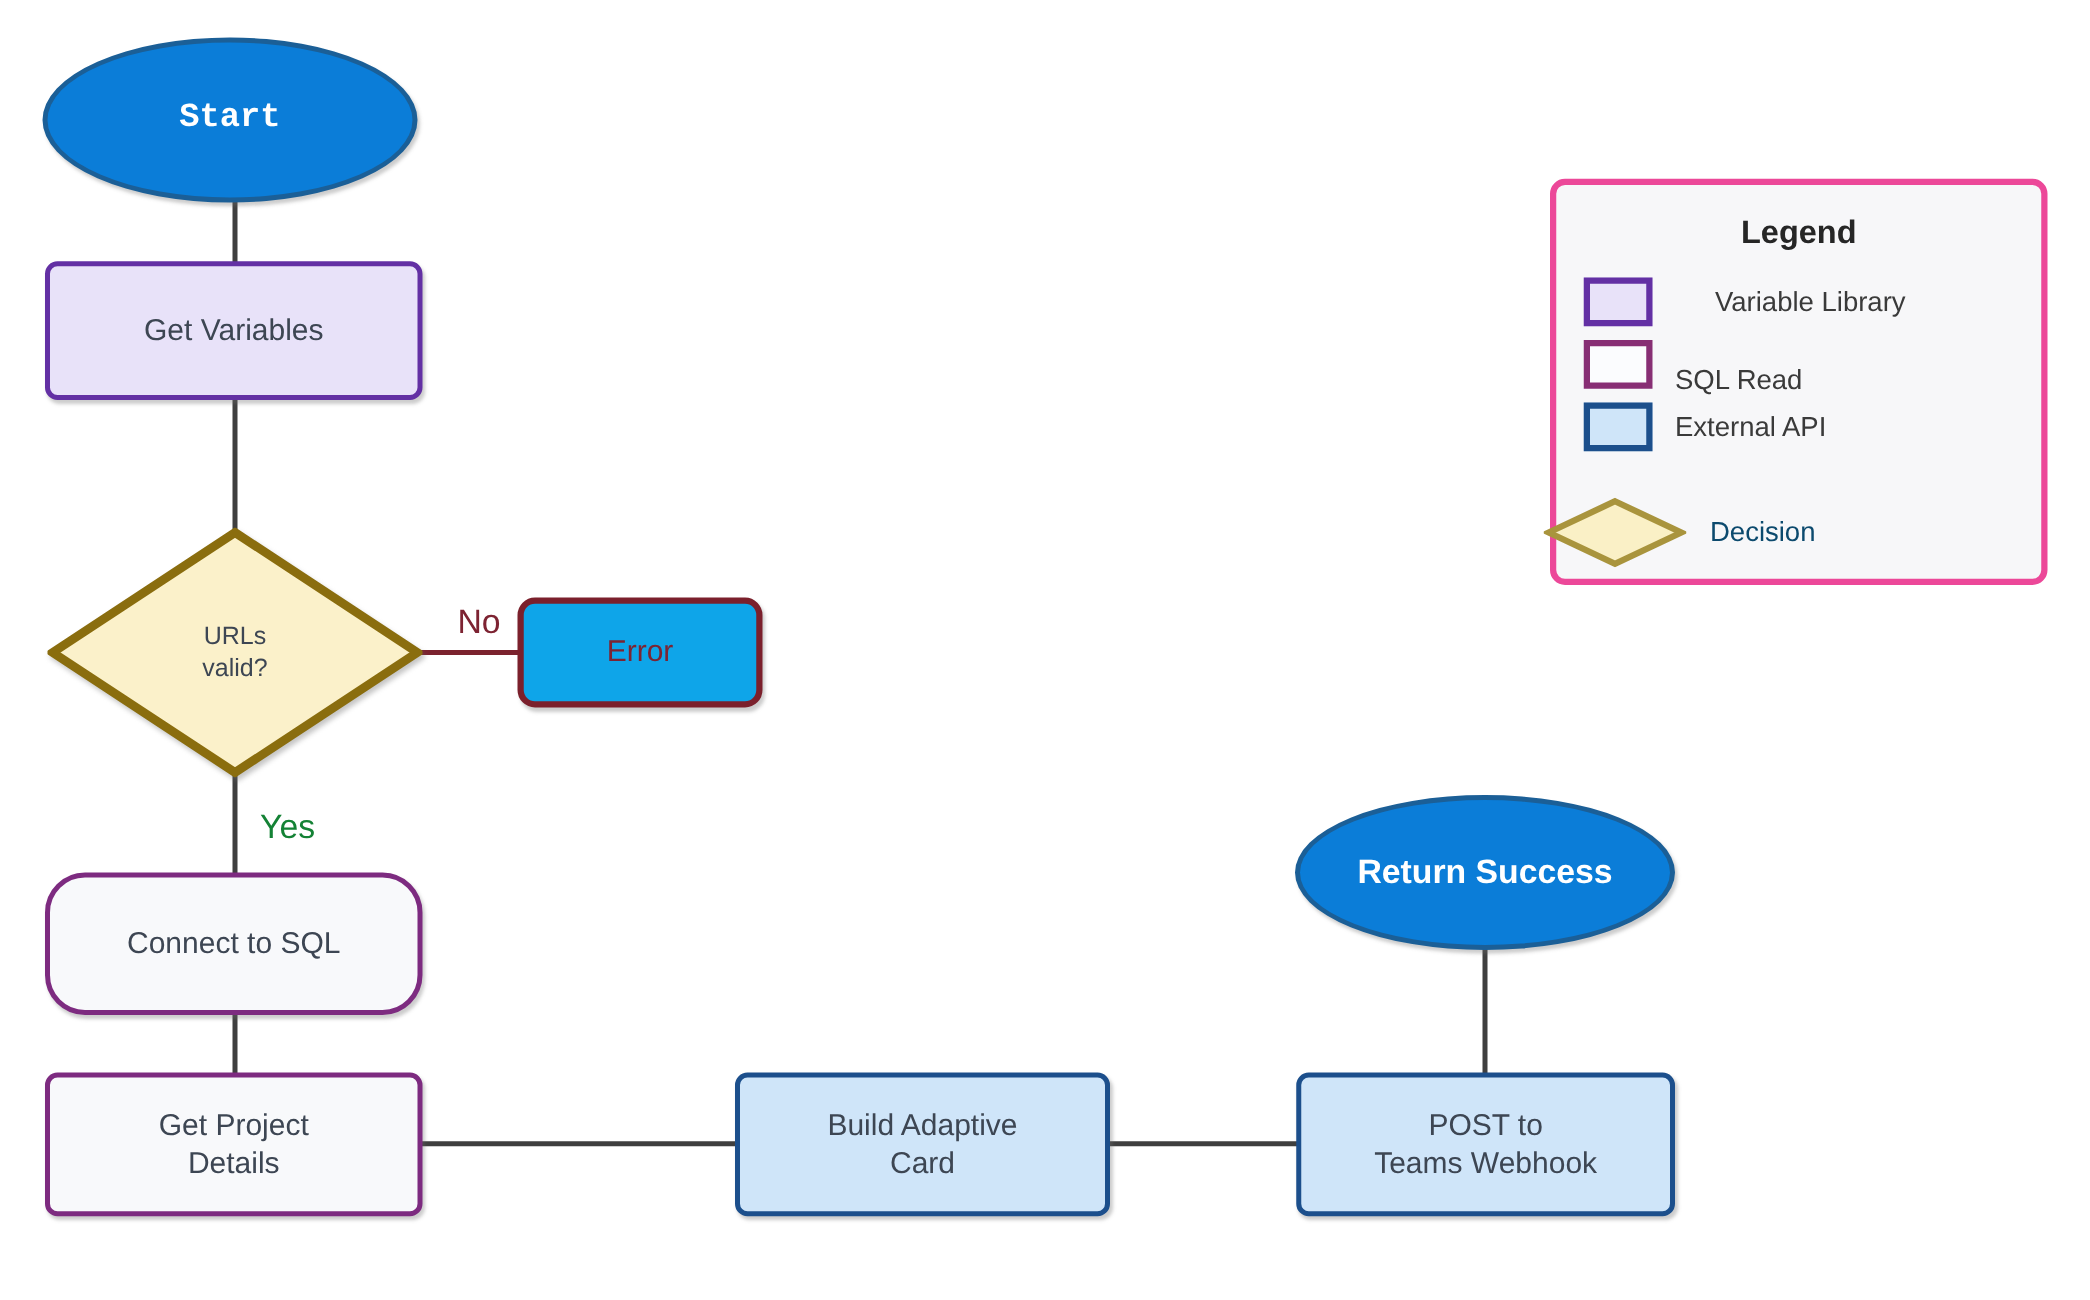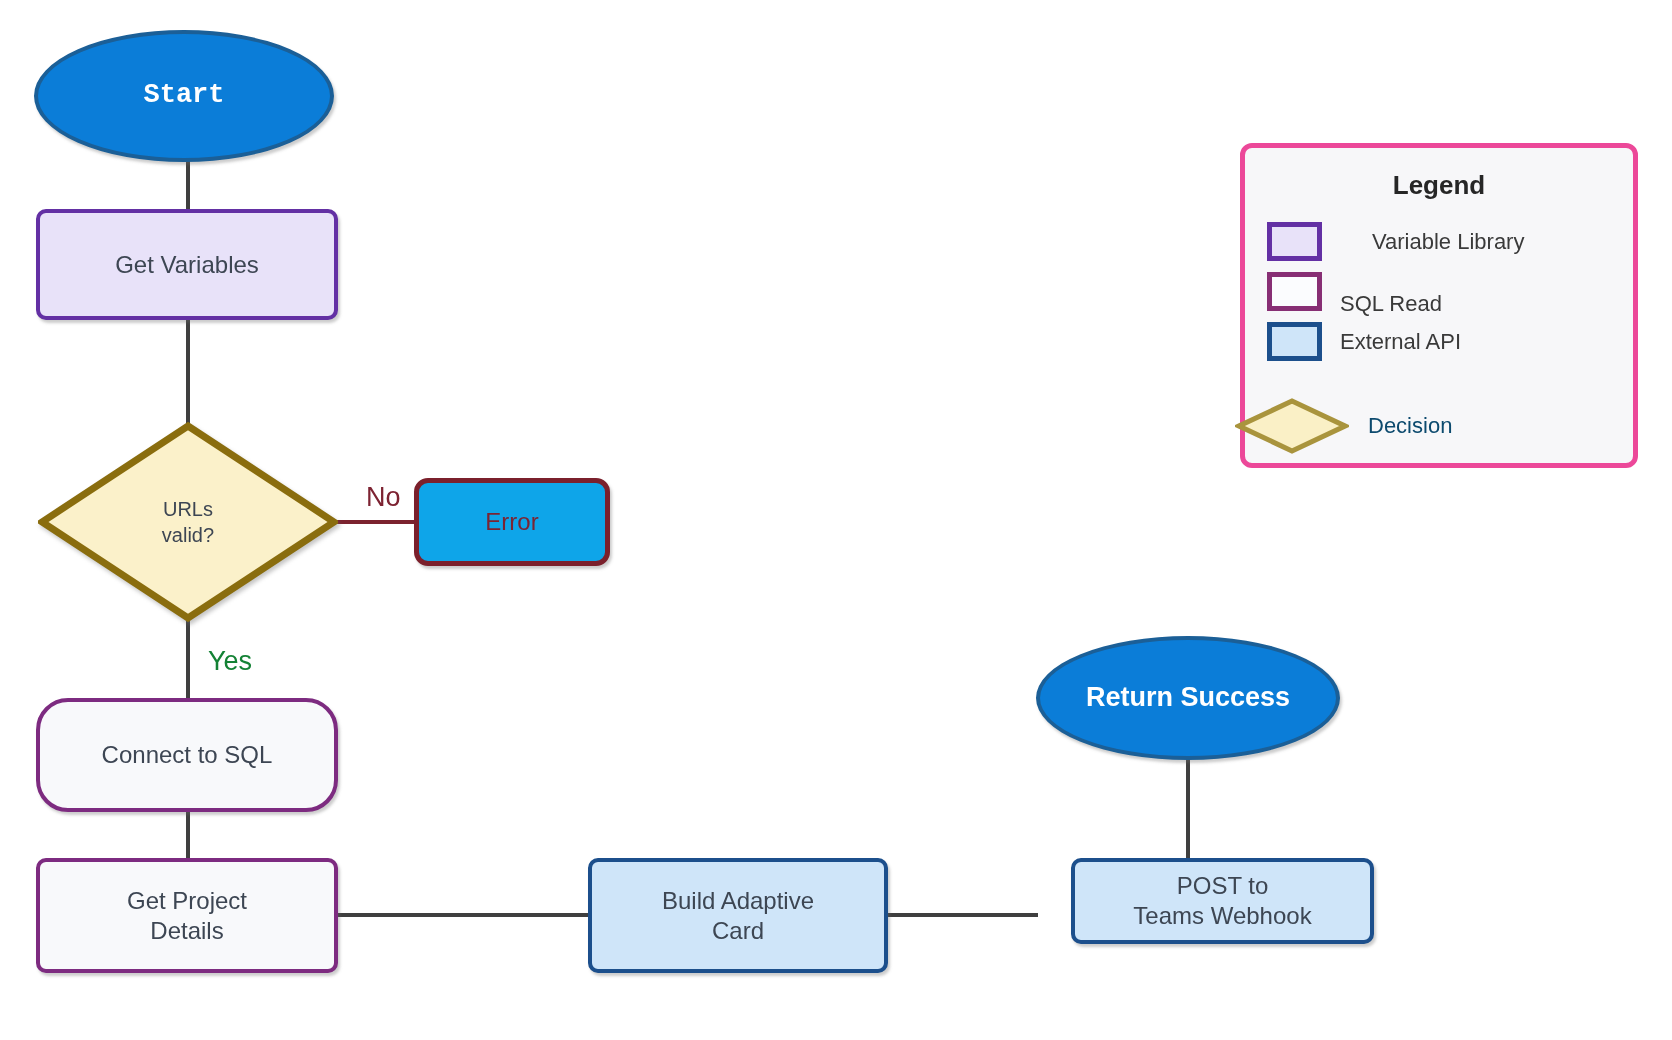--- a/index.html
+++ b/index.html
@@ -100,21 +100,21 @@
   <div class="node error-node" style="left:414px; top:478px; width:196px; height:88px;">Error</div>
 
   <div class="node sql-read" style="left:36px; top:698px; width:302px; height:114px;border-radius:32px;">Connect to SQL</div>
 
   <div class="node sql-read" style="left:36px; top:858px; width:302px; height:115px;">Get Project
 Details</div>
 
   <div class="node external-api" style="left:588px; top:858px; width:300px; height:115px;">Build Adaptive
 Card</div>
 
-  <div class="node external-api" style="left:1037px; top:858px; width:303px; height:86px;margin-left:34px;">POST to
+  <div class="node external-api" style="left:1037px; top:858px; width:303px; height:115px;">POST to
 Teams Webhook</div>
 
   <div class="node terminator" style="left:1036px; top:636px; width:304px; height:124px;">Return Success</div>
 
   <div class="legend">
     <div class="legend-title">Legend</div>
 
     <div class="legend-swatch sw-variable-library" style="top:74px;"></div>
     <div class="legend-label" style="top:74px;margin-left:32px;">Variable Library</div>
 

